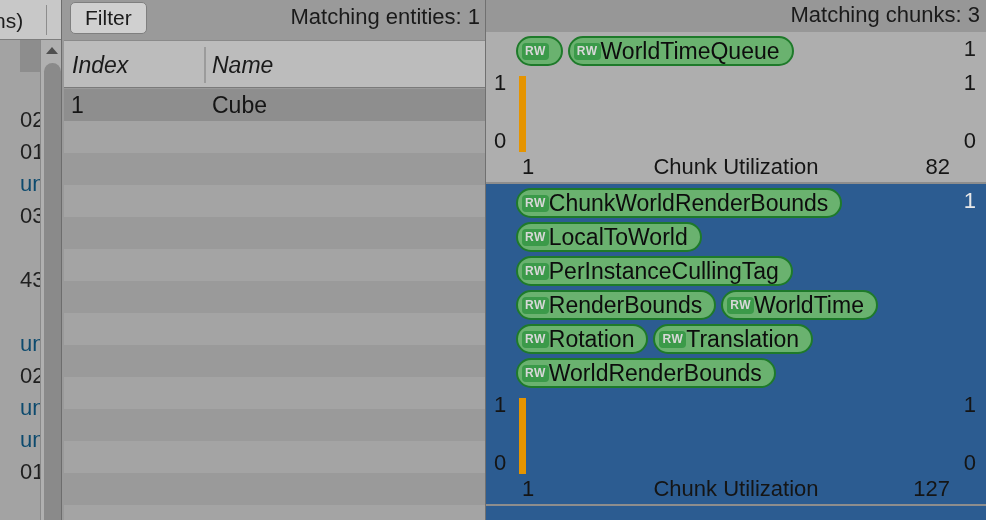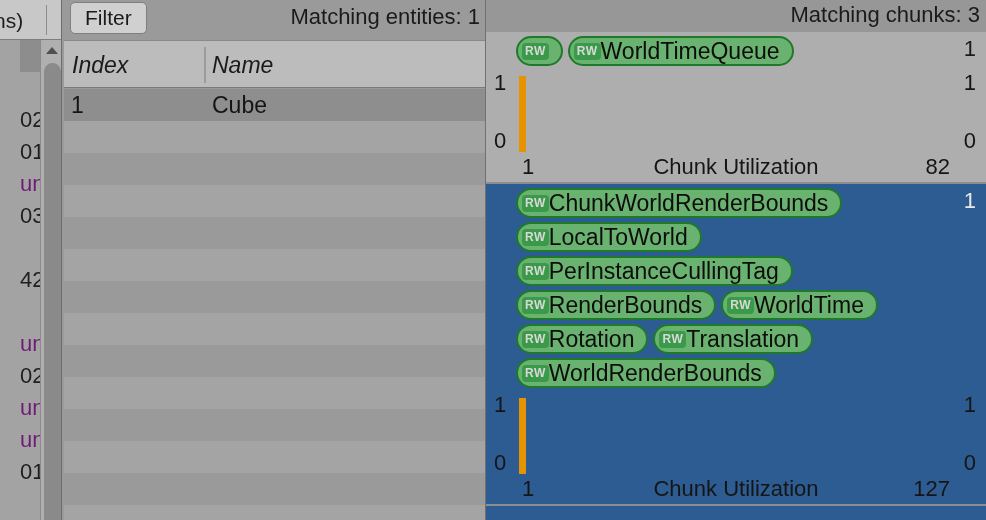--- a/index.html
+++ b/index.html
@@ -32,21 +32,21 @@
     background: #a3a3a3;
     overflow: hidden;
   }
   .left-rows { position: absolute; left: 0; top: 0; width: 40px; }
   .lrow {
     height: 32px; line-height: 32px;
     font-size: 22px; color: #1f1f1f;
     text-align: right; padding-right: 1px;
     white-space: nowrap; overflow: hidden; margin-left: 20px;
   }
-  .lrow.run { color: #701a75; text-align: center; }
+  .lrow.run { color: #0c4a6e; text-align: center; }
   .lrow.sel { background: #8d8d8d; }
   
   .left-scroll {
     position: absolute; left: 40px; top: 40px; width: 22px; height: 480px;
     background: #b0b0b0;
     border-left: 1px solid #8a8a8a;
   }
   .left-scroll-up {
     position: absolute; left: 0; top: 0; width: 22px; height: 20px;
     background: #b0b0b0;
@@ -199,21 +199,21 @@
     </div>
     <div class="left-body">
       <div class="left-rows" id="left-rows">
           <div class="lrow sel"></div>
           <div class="lrow"></div>
           <div class="lrow">02</div>
           <div class="lrow">01</div>
           <div class="lrow run">un</div>
           <div class="lrow">03</div>
           <div class="lrow"></div>
-          <div class="lrow">42</div>
+          <div class="lrow">43</div>
           <div class="lrow"></div>
           <div class="lrow run">un</div>
           <div class="lrow">02</div>
           <div class="lrow run">un</div>
           <div class="lrow run">un</div>
           <div class="lrow">01</div>
         </div>
     </div>
     <div class="left-scroll">
       <div class="left-scroll-up">

